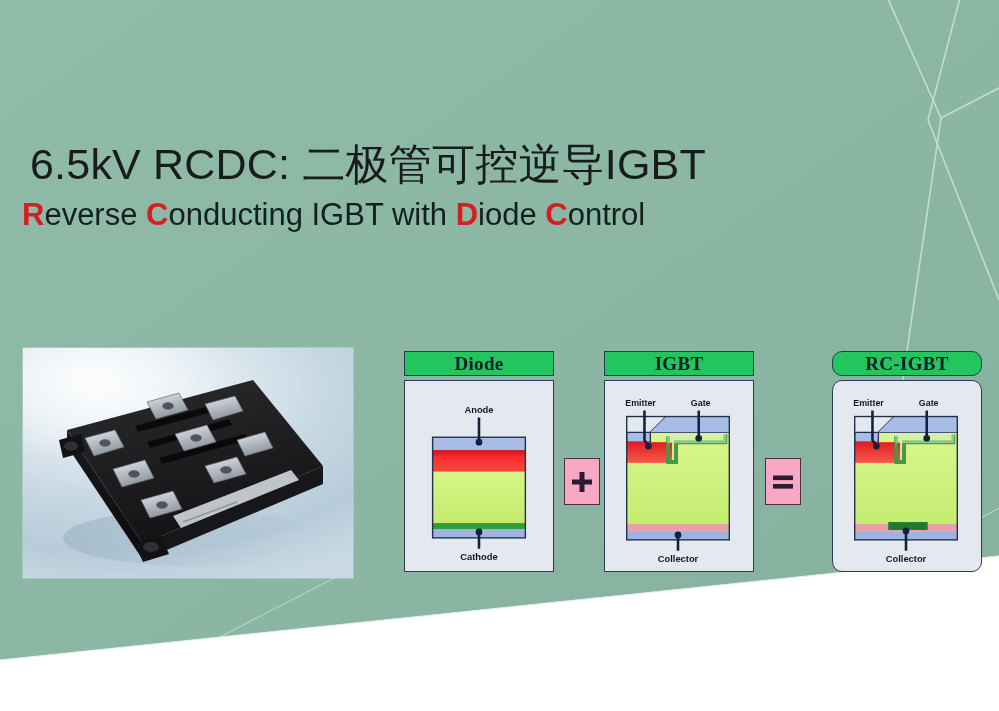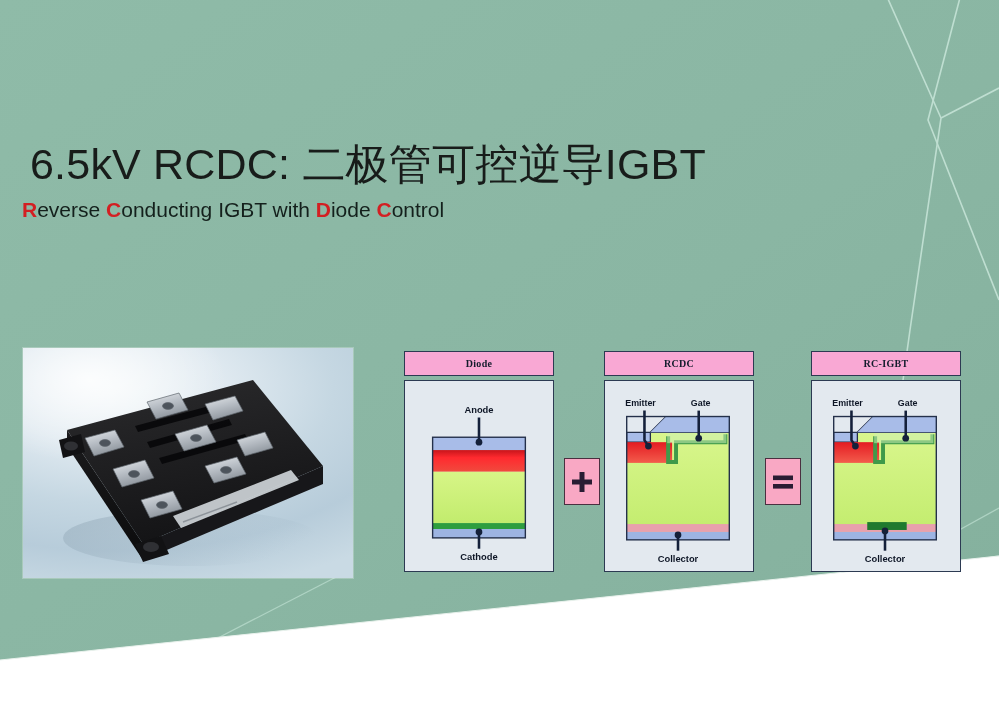--- a/index.html
+++ b/index.html
@@ -36,21 +36,21 @@
     margin: 8px;
     font-size: 43px;
     font-weight: 400;
     line-height: 1.12;
     color: #181c1a;
     letter-spacing: 0.2px;
     white-space: nowrap;
   }
   #sub-title {
     margin: 10px 0 0 0;
-    font-size: 21px;
+    font-size: 31px;
     font-weight: 400;
     line-height: 1.1;
     color: #14201c;
     white-space: nowrap;
   }
   #sub-title .cap {
     color: #d31f22;
     font-weight: bold;
   }
 
@@ -84,35 +84,35 @@
     height: 192px;
     background: #e3e9ef;
     border: 1.6px solid #2c3a52;
     box-sizing: border-box;
   }
   .panel-title {
     position: absolute;
     top: 351px;
     width: 150px;
     height: 25px;
-    background: #f9a8d4;
+    background: #22c55e;
     border: 1.6px solid #2c3a52;
     box-sizing: border-box;
     display: flex;
     align-items: center;
     justify-content: center;
     font-family: "Liberation Serif", serif;
     font-weight: bold;
-    font-size: 10px;
+    font-size: 19px;
     color: #131c2c;
     letter-spacing: 0.3px;
   }
   #panel-title-diode, #panel-diode   { left: 404px; }
   #panel-title-igbt,  #panel-igbt    { left: 604px; }
-  #panel-title-rcigbt,#panel-rcigbt  { left: 811px; }
+  #panel-title-rcigbt,#panel-rcigbt  { left: 832px; border-radius: 10px; }
 
   .panel svg { position: absolute; inset: 0; }
 
   
   .operator {
     position: absolute;
     top: 458px;
     width: 36px;
     height: 47px;
     background: #f9a8c4;
@@ -236,21 +236,21 @@
         <path d="M 182 56 L 212 48 L 220 63 L 190 72 Z" fill="url(#metalPad)"></path>
         <path d="M 214 92 L 242 84 L 250 100 L 222 108 Z" fill="url(#metalPad)"></path>
       </g>
 
       <path d="M 150 168 L 268 122 L 276 132 L 158 180 Z" fill="#d2d7dc" opacity="0.9"></path>
       <path d="M 160 174 L 214 154" stroke="#6d747c" stroke-width="1.4" opacity="0.6"></path>
     </svg>
   </div>
 
   <div class="panel-title" id="panel-title-diode">Diode</div>
-  <div class="panel-title" id="panel-title-igbt">RCDC</div>
+  <div class="panel-title" id="panel-title-igbt">IGBT</div>
   <div class="panel-title" id="panel-title-rcigbt">RC-IGBT</div>
 
   <div class="panel" id="panel-diode">
     <svg viewBox="0 0 150 192">
       <defs>
         <linearGradient id="dRed" x1="0" y1="0" x2="0" y2="1">
           <stop offset="0" stop-color="#c8151b"></stop>
           <stop offset="0.35" stop-color="#ff2a2f"></stop>
           <stop offset="1" stop-color="#f04a3e"></stop>
         </linearGradient>

